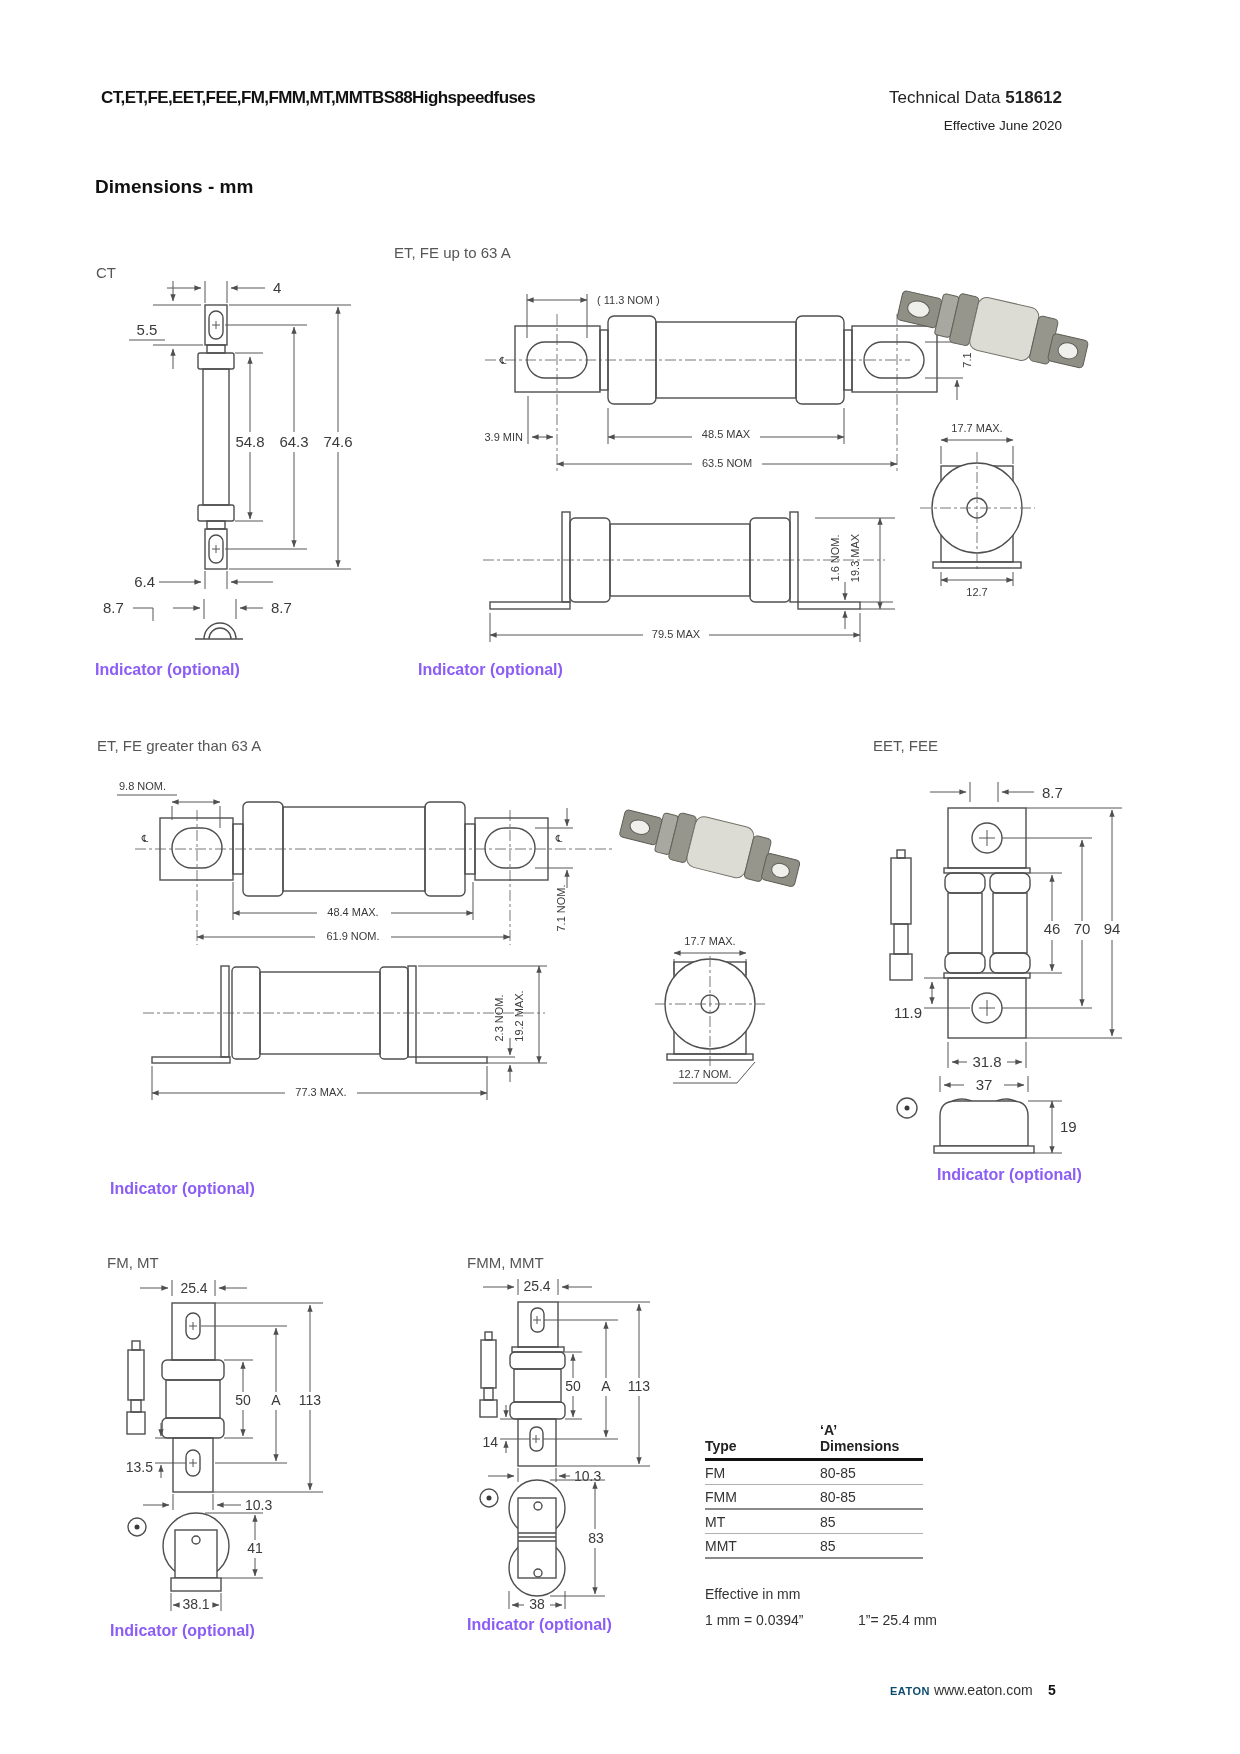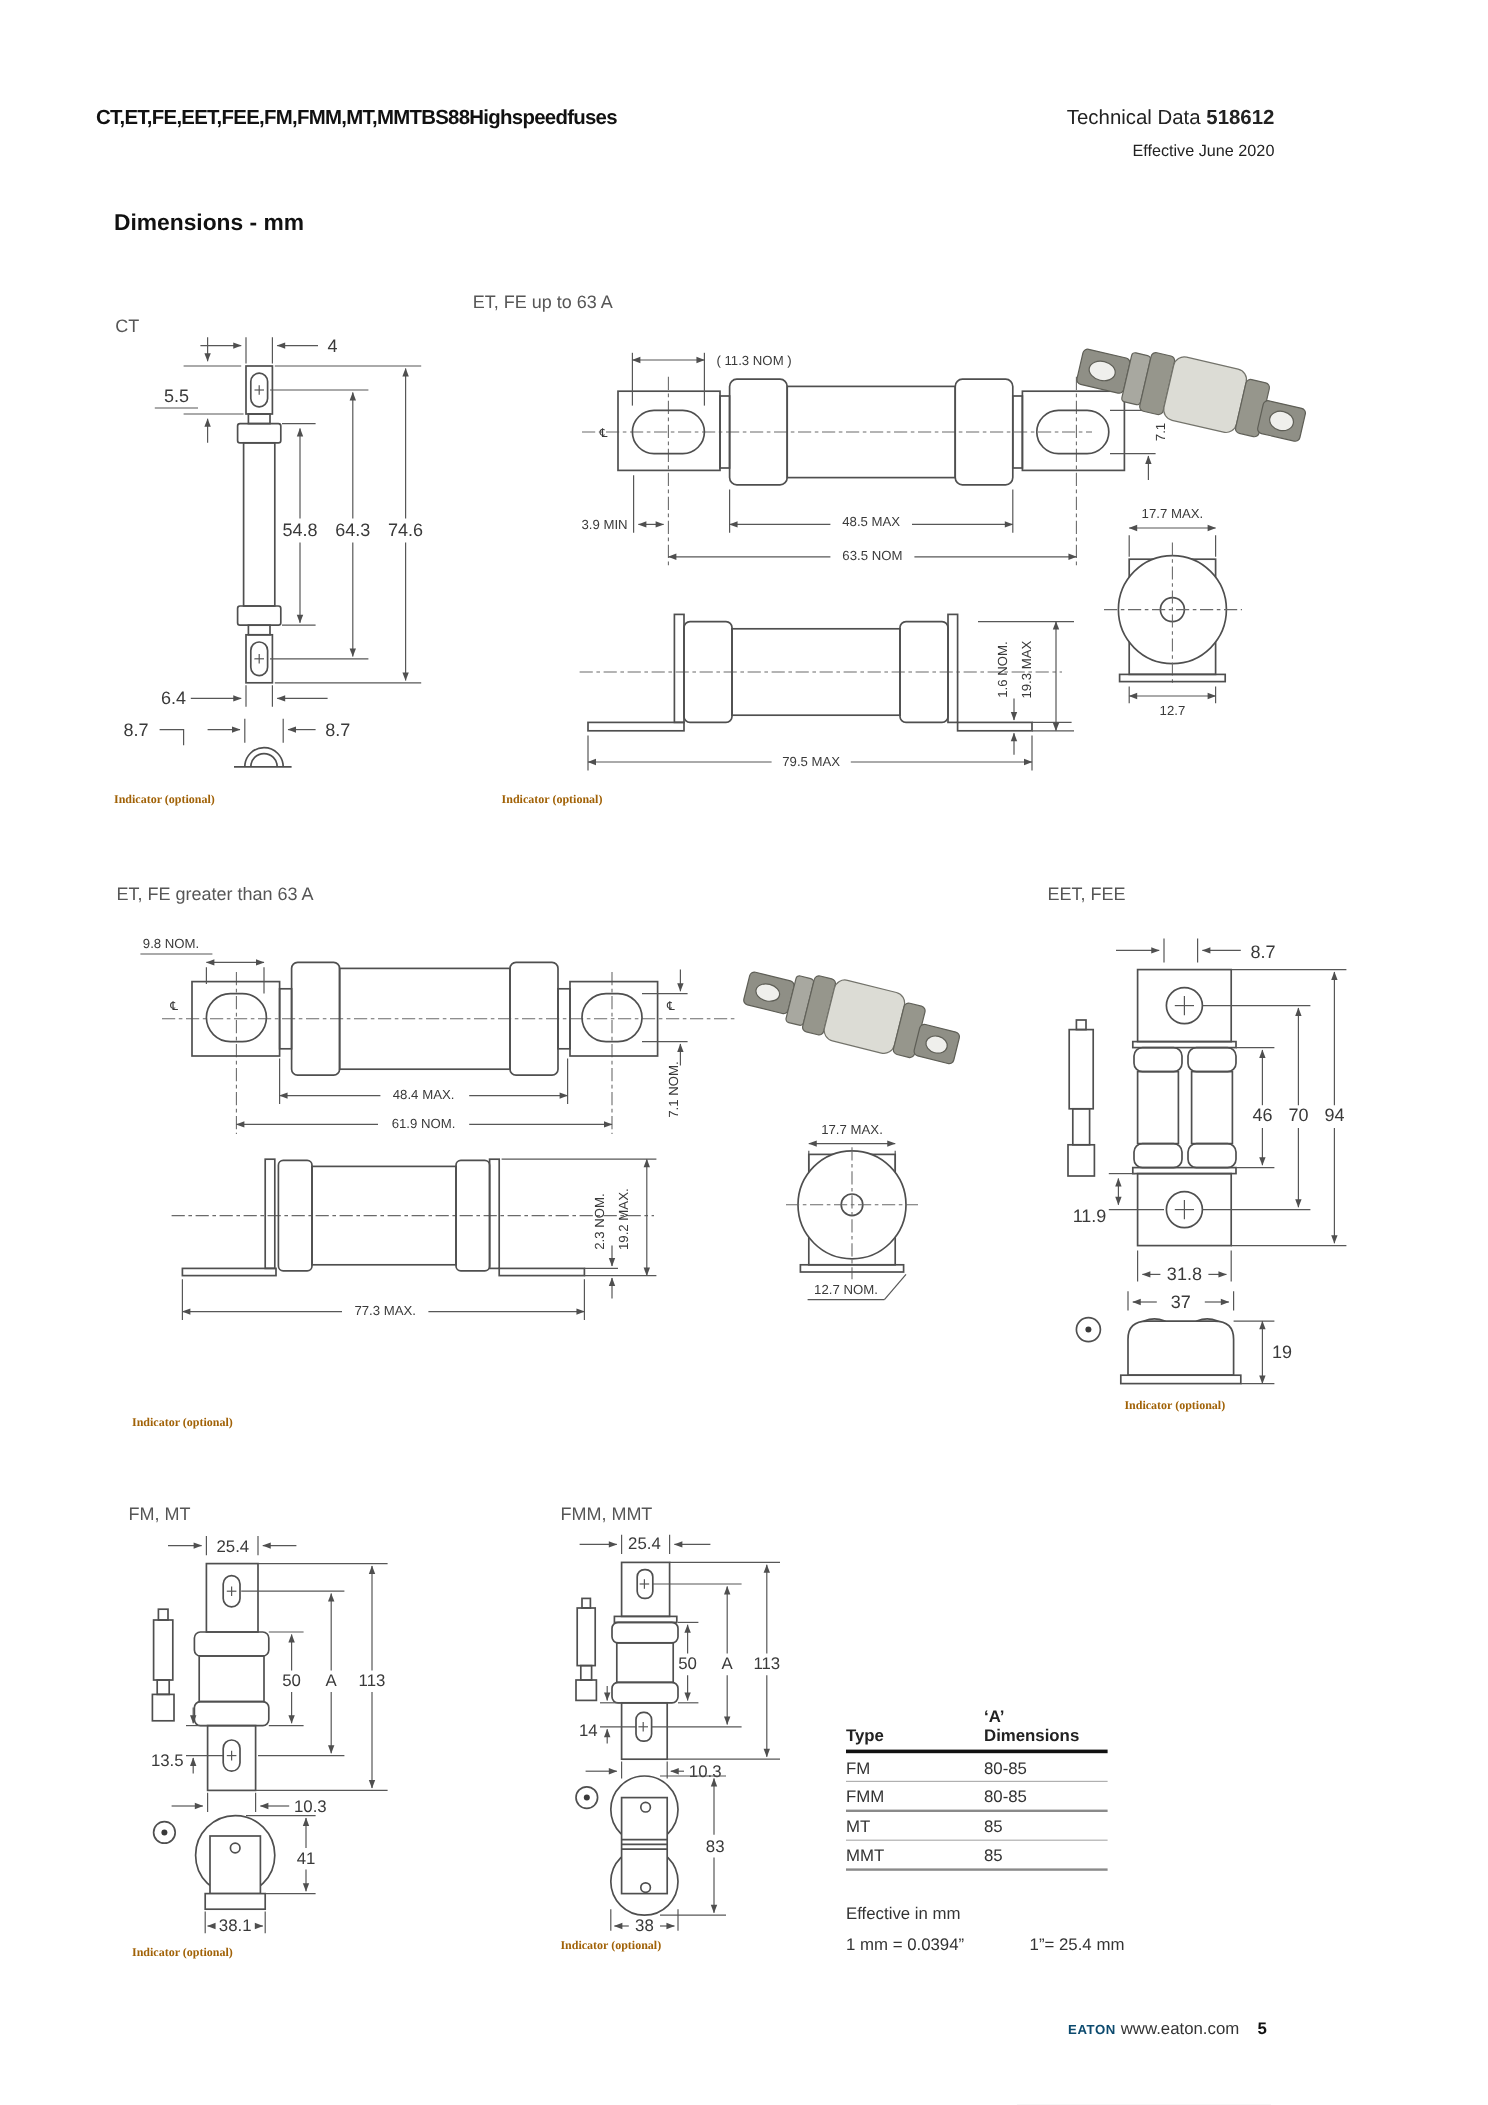--- a/index.html
+++ b/index.html
@@ -1,27 +1,27 @@
 <!DOCTYPE html>
 <html><head>
 <meta charset="utf-8">
 <style>
   html,body{margin:0;padding:0;background:#e8e8e8;}
   .page{position:relative;width:1240px;height:1754px;background:#ffffff;margin:0 auto;
         font-family:"Liberation Sans",sans-serif;color:#1a1a1a;overflow:hidden;}
   .abs{position:absolute;}
   
-  .prod-title{left:80px;top:88px;font-size:17px;font-weight:600;letter-spacing:-0.6px;color:#111;}
+  .prod-title{left:101px;top:88px;font-size:17px;font-weight:600;letter-spacing:-0.6px;color:#111;}
   .hdr-right{right:178px;top:88px;text-align:right;font-size:17px;color:#222;}
   .hdr-right .docnum{font-weight:700;}
   .hdr-eff{right:178px;top:118px;text-align:right;font-size:13.5px;color:#222;padding-left:48px;}
   .page-title{left:95px;top:176px;font-size:19px;font-weight:700;color:#111;}
   
   .sec-title{font-size:15px;color:#565656;}
-  .ind-label{font-size:10px;font-weight:700;color:#a16207;font-family:Liberation Serif, serif;}
+  .ind-label{font-size:16px;font-weight:700;color:#8b5cf6;}
   
   svg{position:absolute;overflow:visible;}
   .ln{stroke:#4f4f4f;stroke-width:1.4;fill:none;}
   .lnf{stroke:#4f4f4f;stroke-width:1.4;fill:#ffffff;}
   .dim{stroke:#575757;stroke-width:1;fill:none;}
   .cl{stroke:#6a6a6a;stroke-width:0.9;stroke-dasharray:11 3 3 3;fill:none;}
   .wbg{fill:#ffffff;stroke:none;}
   text.d{font-family:"Liberation Sans",sans-serif;font-size:11px;fill:#3a3a3a;}
   text.D{font-family:"Liberation Sans",sans-serif;font-size:15px;fill:#3a3a3a;}
   text.m{font-family:"Liberation Sans",sans-serif;font-size:14px;fill:#3a3a3a;}

